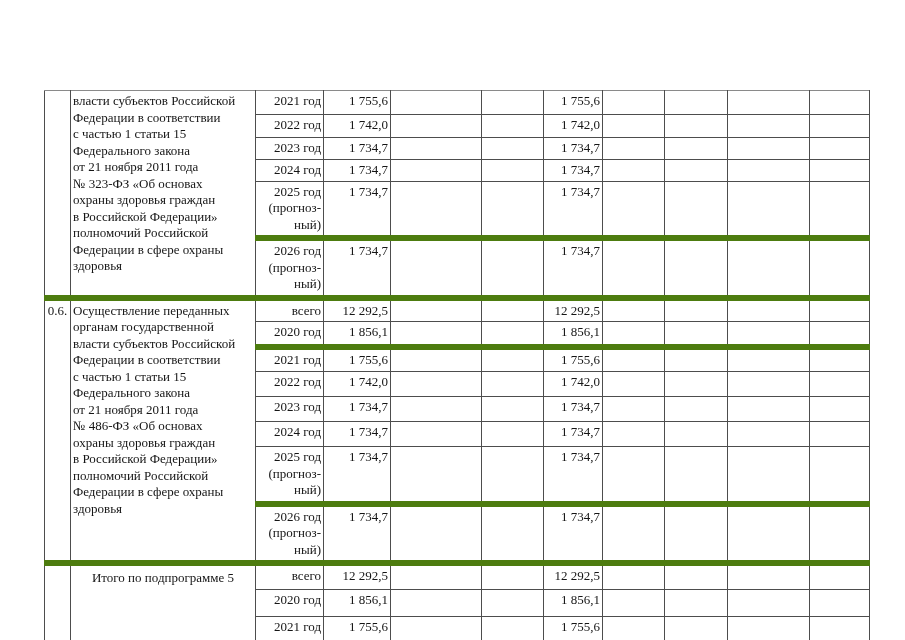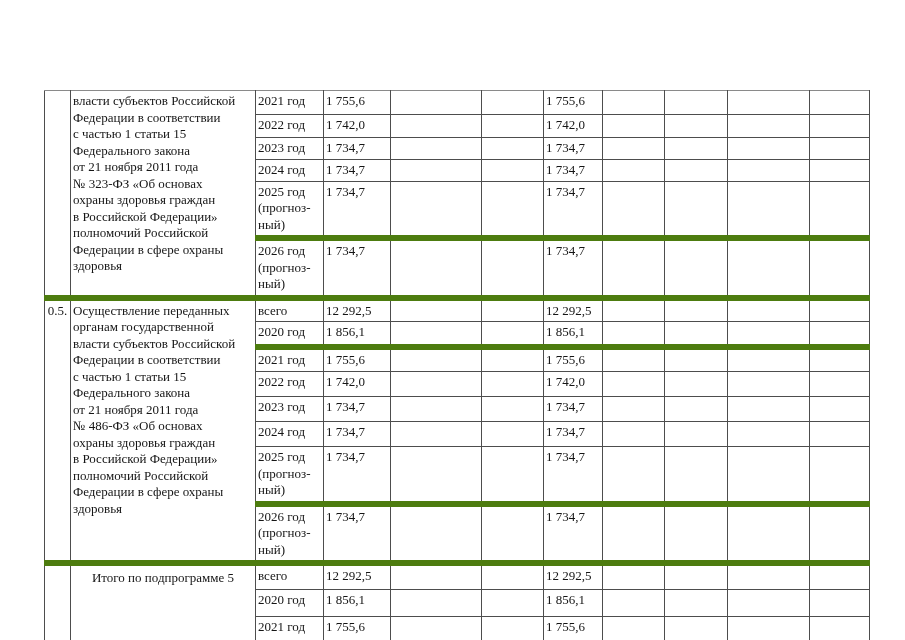--- a/index.html
+++ b/index.html
@@ -42,25 +42,25 @@
   tr.thick-top td { border-top: 6px solid #4d7c0f; }
   table.doc-table { border-bottom: 3px solid #a8a8a8; }
   .c-num  { text-align: center; padding-top: 3px; }
   .c-desc {
     text-align: left;
     padding: 2px 4px 2px 6px;
     white-space: pre-line;
   }
   .c-desc.center { text-align: center; padding-top: 4px; }
   .c-period {
-    text-align: left;
+    text-align: right;
     white-space: pre-line;
     padding-top: 3px;
   }
-  .c-amt { text-align: left; padding-top: 3px; }
+  .c-amt { text-align: right; padding-top: 3px; }
 </style>
 </head>
 <body>
 
 <div class="page">
 
   <table class="doc-table">
     <colgroup>
       <col style="width:26px">
         <col style="width:185px">
@@ -153,21 +153,21 @@
         <td></td>
         <td></td>
         <td class="c-amt">1 734,7</td>
         <td></td>
         <td></td>
         <td></td>
         <td></td>
       </tr>
 
       <tr class="thick-top" style="height:22px">
-        <td class="c-num" rowspan="8">0.5.</td>
+        <td class="c-num" rowspan="8">0.6.</td>
         <td class="c-desc" rowspan="8">Осуществление переданных
 органам государственной
 власти субъектов Российской
 Федерации в соответствии
 с частью 1 статьи 15
 Федерального закона
 от 21 ноября 2011 года
 № 486-ФЗ «Об основах
 охраны здоровья граждан
 в Российской Федерации»

